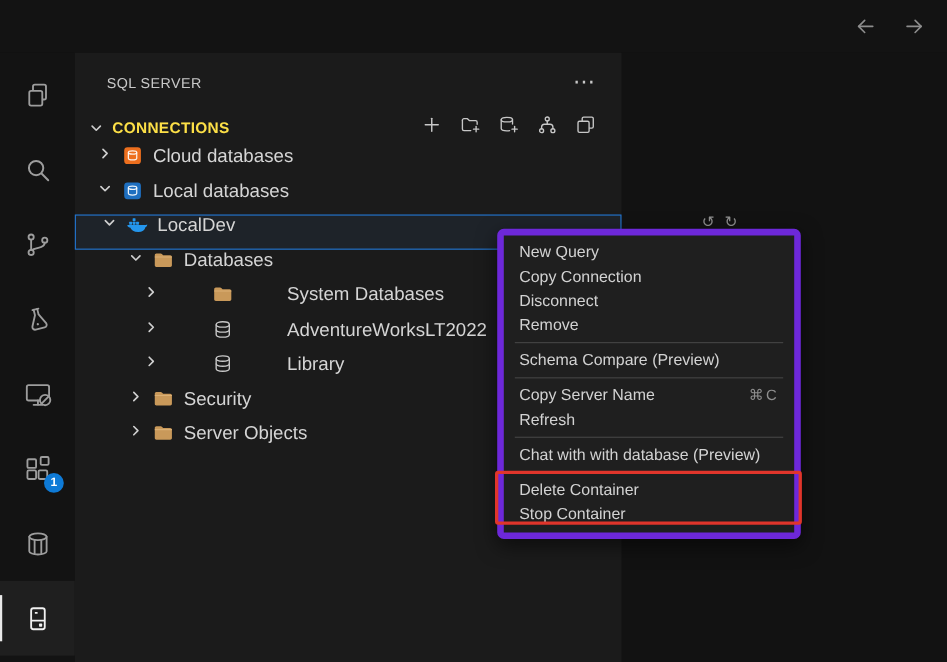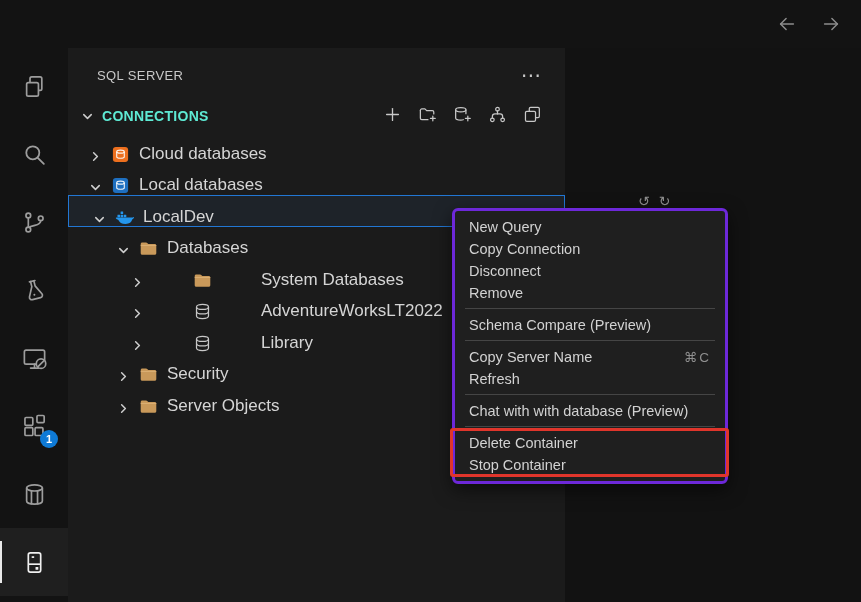--- a/index.html
+++ b/index.html
@@ -31,44 +31,44 @@
 
   
   .sidebar { position:absolute; left:68px; top:48px; width:497px; height:554px; background:#1b1b1b; }
   .sb-header { position:absolute; left:0; top:0; right:0; height:54px; display:flex; align-items:center; padding:0 24px 0 29px;justify-content:flex-end; }
   .sb-title { font-size:13px; letter-spacing:0.4px; color:#c8c8c8; }
   .sb-more { margin-left:auto; font-size:20px; color:#c8c8c8; line-height:1; }
 
   .section-row { position:absolute; left:0; top:56px; right:0; height:24px; display:flex; align-items:center; padding:0 22px 0 12px; }
   .section-chevron { width:18px; display:flex; color:#cccccc; }
   .section-chevron svg { width:15px; height:15px; }
-  .section-label { font-size:14px; font-weight:700; color:#5eead4; letter-spacing:0.3px; margin-left:4px; }
+  .section-label { font-size:14px; font-weight:700; color:#fde047; letter-spacing:0.3px; margin-left:4px; }
   .section-actions { margin-left:auto; display:flex; gap:14px; color:#c8c8c8; }
   .tb-btn { width:21px; height:21px; display:flex; align-items:center; justify-content:center; }
   .tb-btn svg { width:19px; height:19px; }
 
   
   .tree { position:absolute; left:0; top:84px; right:0; }
-  .tree-row { height:31.5px; display:flex; align-items:flex-end; color:#d5d5d5; font-size:17px; }
+  .tree-row { height:31.5px; display:flex; align-items:flex-start; color:#d5d5d5; font-size:17px; }
   .indent-0 { padding-left:20px; }
   .indent-1 { padding-left:24px; }
   .indent-2 { padding-left:48px; }
   .indent-3 { padding-left:62px;gap:40px; }
   .tree-row.selected { outline:1px solid #2277d4; outline-offset:-1px; background:rgba(58,110,165,0.10); }
   .twisty { width:19px; display:flex; color:#cfcfcf; margin-right:4px; flex:none; }
   .twisty svg { width:15px; height:15px; }
   .tree-icon { width:19px; height:19px; margin-right:9px; flex:none; }
   .tree-icon svg { width:19px; height:19px; display:block; }
   .tree-label { white-space:nowrap; }
 
   
   .float-glyphs { position:absolute; left:638px; top:193px; display:flex; gap:9px; color:#8f8f8f; font-size:14px; z-index:4; }
 
   
-  .menu { position:absolute; left:452px; top:208px; width:276px; background:#1f1f1f; border:3px solid #6d28d9; border-radius:6px; padding:5px 0; box-shadow:0 6px 18px rgba(0,0,0,0.55); z-index:5; }
+  .menu { position:absolute; left:452px; top:208px; width:276px; background:#1f1f1f; border:6px solid #6d28d9; border-radius:6px; padding:5px 0; box-shadow:0 6px 18px rgba(0,0,0,0.55); z-index:5; }
   .menu-item { height:22px; display:flex; align-items:center; padding:0 14px; color:#d2d2d2; font-size:14.5px; white-space:nowrap; }
   .shortcut { margin-left:auto; color:#8f8f8f; font-size:13.5px; letter-spacing:2px; }
   .menu-sep { border-top:1px solid #454545; margin:4px 10px 5px 10px; height:0; }
 
   
   .annotation { position:absolute; left:450px; top:428px; width:279px; height:49px; border:3px solid #e0352b; border-radius:3px; z-index:6; pointer-events:none; }
 </style>
 </head>
 <body>
 

